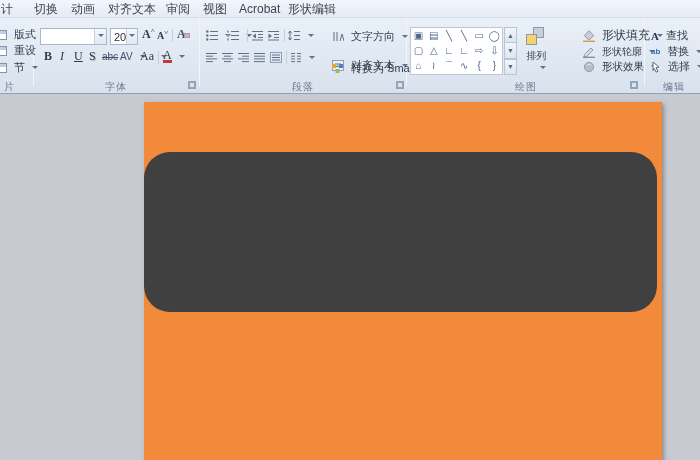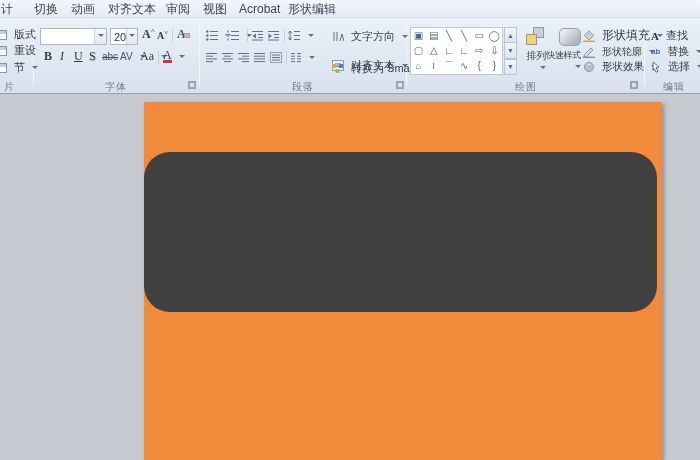--- a/index.html
+++ b/index.html
@@ -292,25 +292,20 @@
     </div>
 
     <div class="bigbtn" style="left:518px;width:28px">
       <span class="ic-arrange">
           <span class="sq back"></span>
           <span class="sq front"></span>
         </span>
       <span class="blabel" style="font-size:10px">排列</span>
       <span class="caret"></span>
     </div>
-    <div class="bigbtn" style="left:547px;width:34px">
-      <span class="ic-qstyle"></span>
-      <span class="blabel">快速样式</span>
-      <span class="caret"></span>
-    </div>
 
     <div class="rbtn" style="left:583px;top:10px;font-size:12px">
       <svg class="pi" width="12" height="12" viewBox="0 0 12 12">
           <path d="M6 0.8L10.7 5.5 6 10.2 1.3 5.5z" fill="#C8CFD9" stroke="#8C98A8"></path>
           <rect x="0" y="10.6" width="12" height="1.6" fill="#E8953F"></rect>
         </svg>
       <span>形状填充</span>
       <span class="caret"></span>
       </div>
     <div class="rbtn" style="left:583px;top:26px;font-size:10px">

